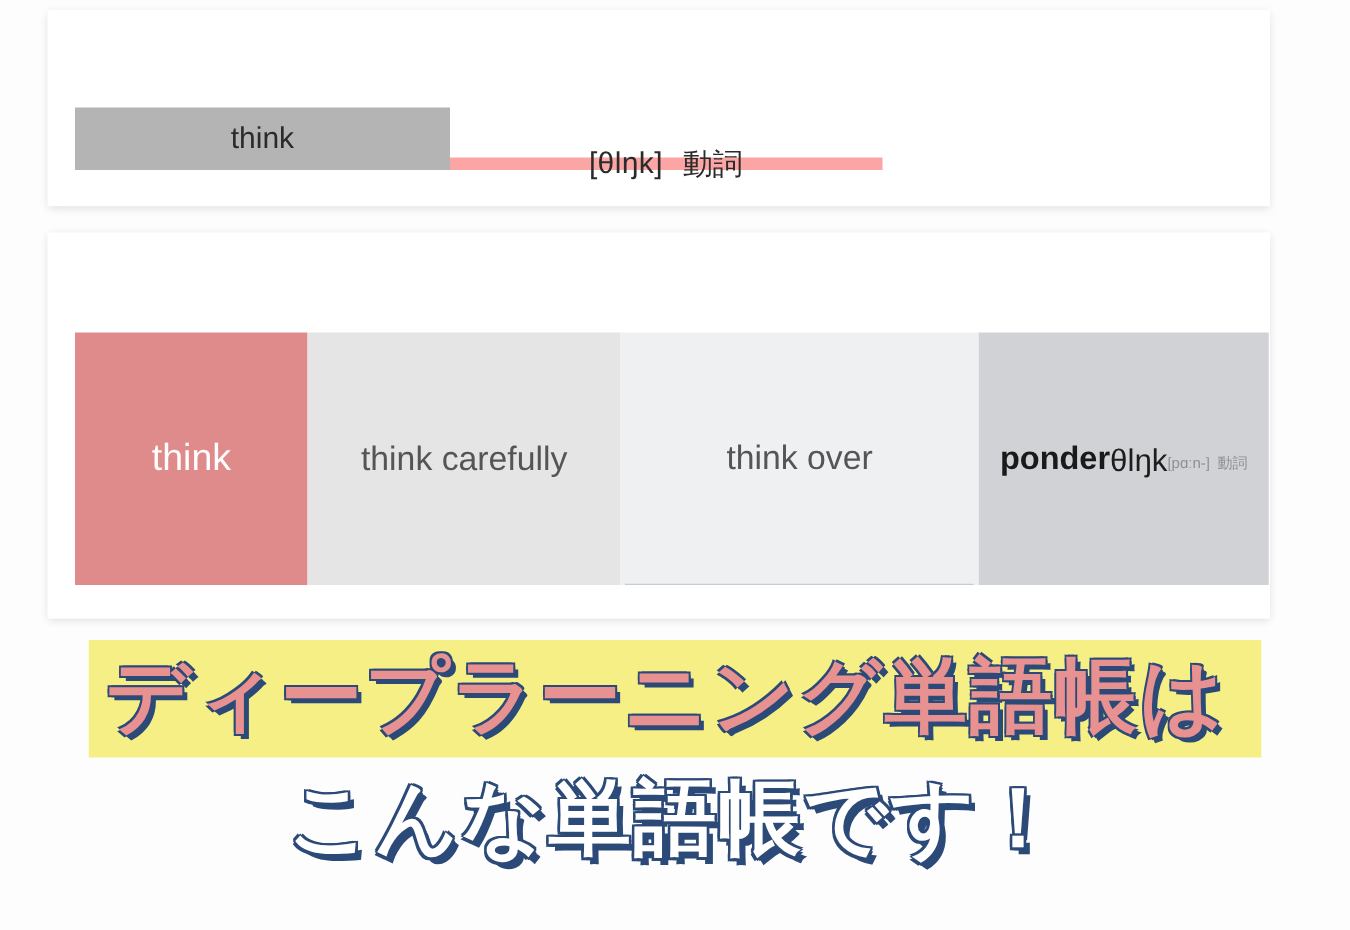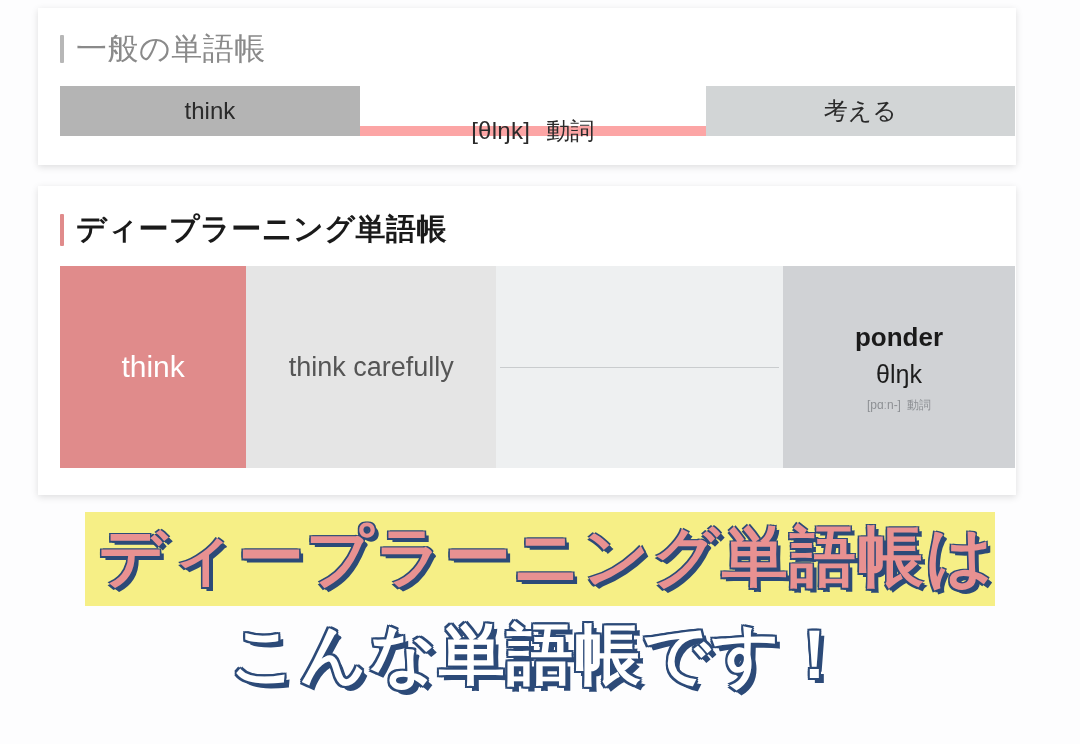--- a/index.html
+++ b/index.html
@@ -133,21 +133,21 @@
   #deep-col-syn .syn-divider {
     width: calc(100% - 8px);
     height: 1px;
     background: #c9ccce;
     margin: 0 auto;
     flex: 0 0 1px;
   }
   #deep-col-adv {
     width: 24.3%;
     background: #d0d2d5;
-    flex-direction: column;
+    flex-direction: row;
     justify-content: center;
     line-height: 1.28;
   }
   #deep-col-adv .adv-word {
     font-size: 26px;
     font-weight: 700;
     color: #1a1a1a;
   }
   #deep-col-adv .adv-jp {
     font-size: 25px;
@@ -173,21 +173,21 @@
     font-weight: 700;
     font-size: 66px;
     letter-spacing: 2px;
     line-height: 1.18;
     white-space: nowrap;
   }
   #headline-line-1 {
     display: inline-block;
     color: #e89191;
     background: #f6ef86;
-    padding: 6px 0 10px 14px;
+    padding: 6px 28px 10px 14px;
     text-shadow:
       4px 4px 0 #2c4a78,
       -1.5px -1.5px 0 #2c4a78,
        1.5px -1.5px 0 #2c4a78,
       -1.5px  1.5px 0 #2c4a78,
        1.5px  1.5px 0 #2c4a78;
   }
   #headline-line-2-wrap {
     margin-top: 10px;
   }
@@ -204,58 +204,50 @@
        2px  0px 0 #2c4a78,
       -2px  0px 0 #2c4a78,
        0px -2px 0 #2c4a78;
   }
 </style>
 </head>
 <body>
 
 <div class="card" id="card-basic">
 
-  <div class="card-heading" id="heading-basic">
-    <span class="heading-bar"></span>
-    <span class="heading-text">一般の単語帳</span>
-  </div>
 
   <div id="basic-row">
     <div class="seg" id="basic-seg-word">
       <span>think</span>
     </div>
     <div class="seg" id="basic-seg-meta">
       <span class="ipa">[θlŋk]</span>
       <span class="pos">動詞</span>
     </div>
-    <div class="seg" id="basic-seg-jp">
-      <span>考える</span>
-    </div>
   </div>
 
 </div>
 
 <div class="card" id="card-deep">
 
-  <div class="card-heading" id="heading-deep">
-    <span class="heading-bar"></span>
-    <span class="heading-text">ディープラーニング単語帳</span>
-  </div>
 
   <div id="deep-grid">
 
     <div class="deep-col" id="deep-col-root">
       <span>think</span>
     </div>
 
     <div class="deep-col" id="deep-col-gloss">
       <span>think carefully</span>
     </div>
 
     <div class="deep-col" id="deep-col-syn">
+      <div class="syn-cell">
+        <span>think over</span>
+      </div>
       <div class="syn-divider"></div>
     </div>
 
     <div class="deep-col" id="deep-col-adv">
       <span class="adv-word">ponder</span>
       <span class="adv-jp">θlŋk</span>
       <span class="adv-meta">
         <span>[pɑːn-]</span><span class="pos">動詞</span>
       </span>
     </div>

